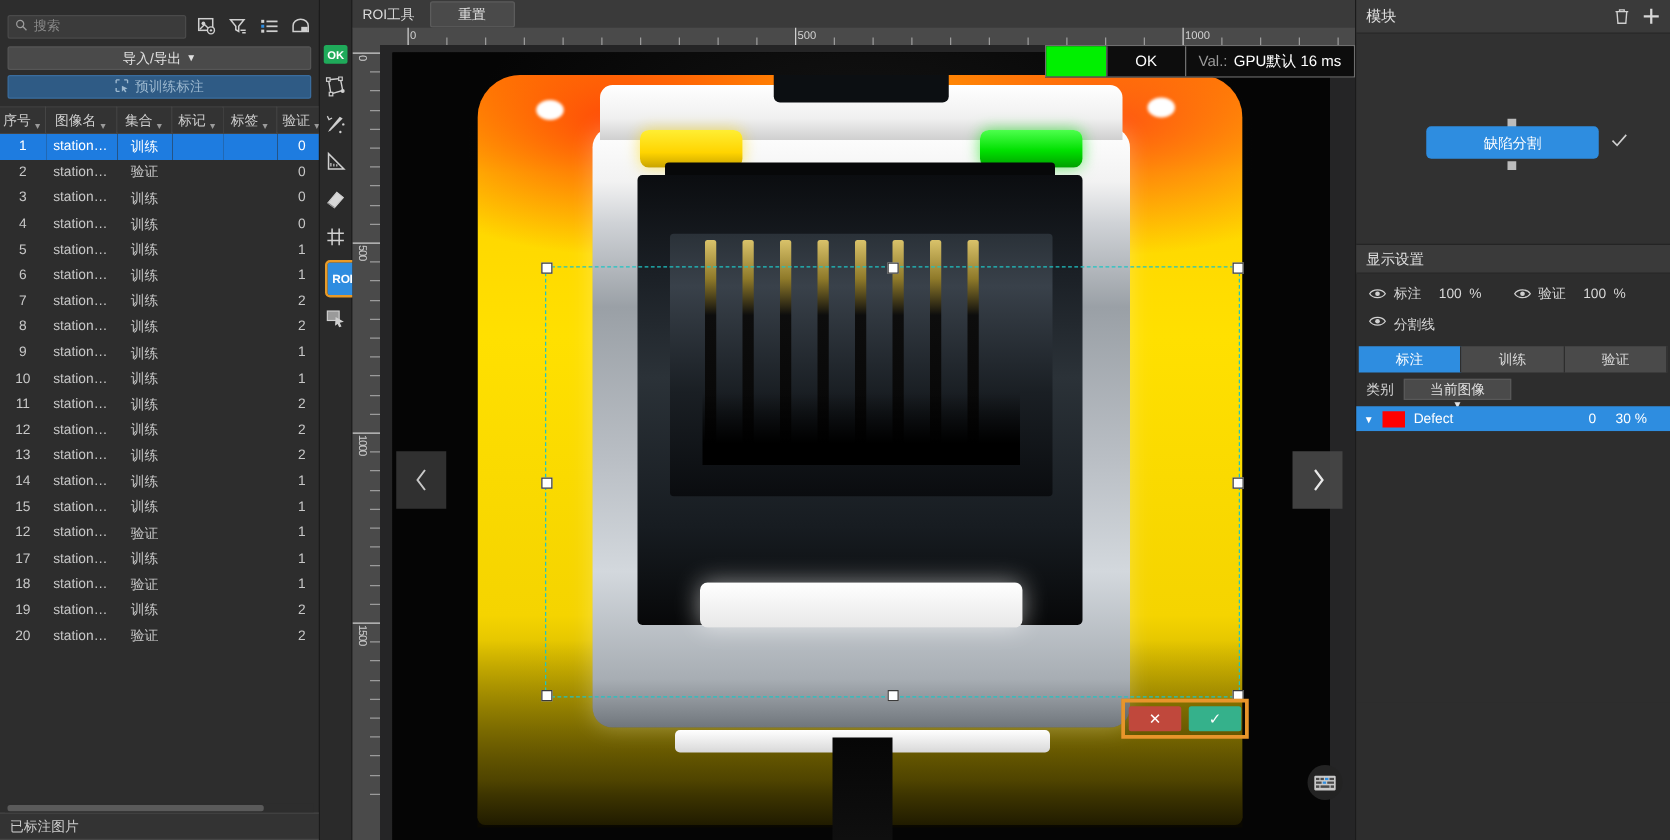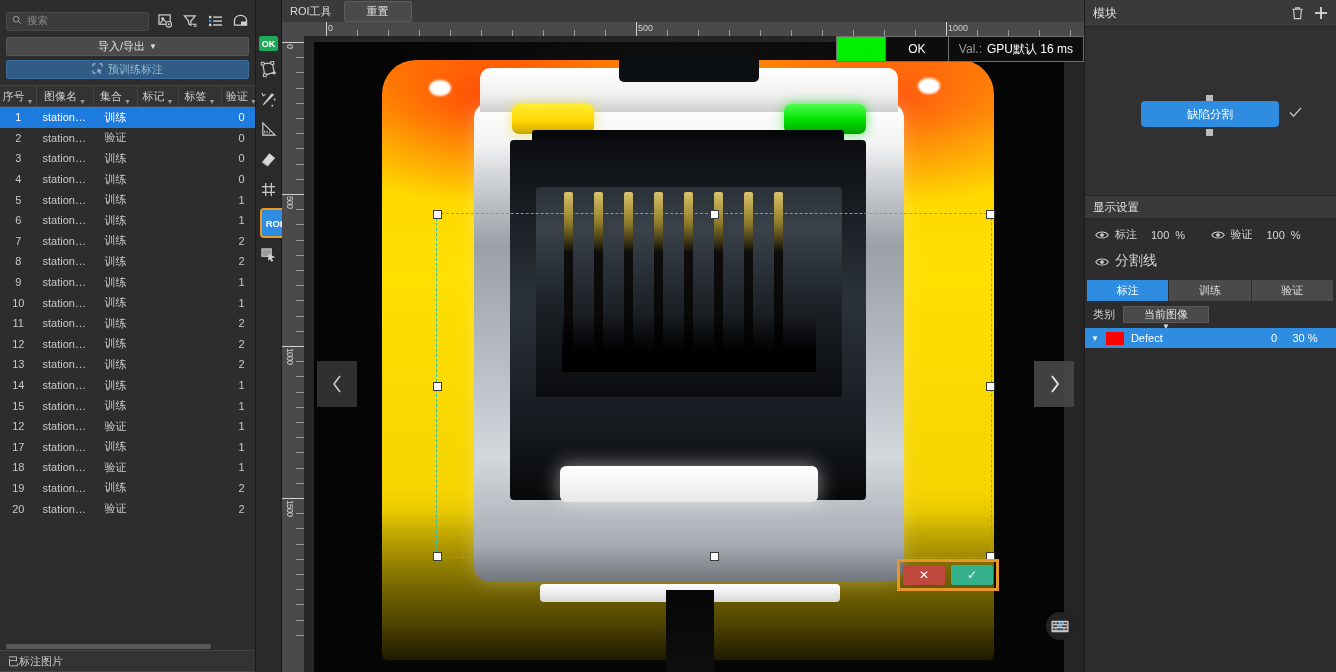--- a/index.html
+++ b/index.html
@@ -377,21 +377,21 @@
 
   .section-title {
     height: 22px; background:#3a3a3a; display:flex; align-items:center;
     padding:0 8px; font-size:11.5px; color:#e0e0e0;
     border-bottom:1px solid #262626;
   }
   .disp-row { display:flex; align-items:center; padding: 8px 10px 2px 10px; font-size:11px; }
   .disp-item { display:flex; align-items:center; gap:6px; width: 50%; }
   .disp-item .eye { width: 14px; display:flex; align-items:center;}
   .disp-item .pc { color:#d8d8d8; margin-left: 8px;}
-  .disp-row2 { display:flex; align-items:flex-end; padding: 8px 10px 10px 10px; font-size:14px; gap:6px;}
+  .disp-row2 { display:flex; align-items:flex-start; padding: 8px 10px 10px 10px; font-size:11px; gap:6px;}
 
   .seg {
     display:flex; margin: 0 2px;
   }
   .seg .s {
     flex:1; height: 21px; display:flex;align-items:center;justify-content:center;
     background:#4a4a4a; color:#dcdcdc; font-size:11px; cursor:pointer;
     border-right: 1px solid #2d2d2d;
   }
   .seg .s.on { background:#2e8de0; color:#fff; }

